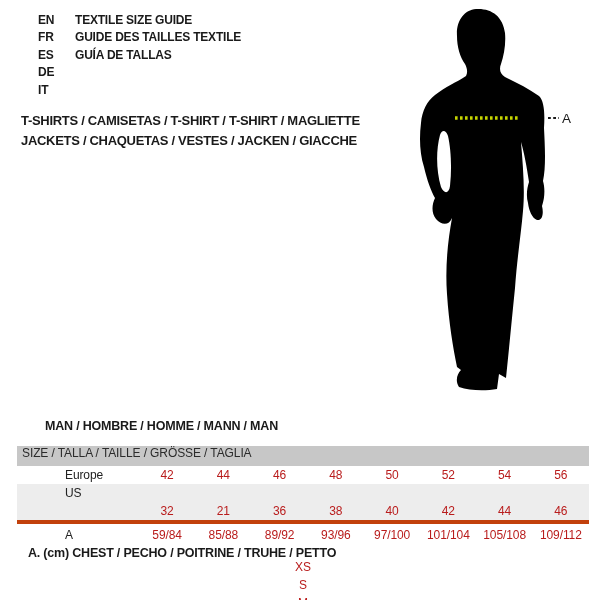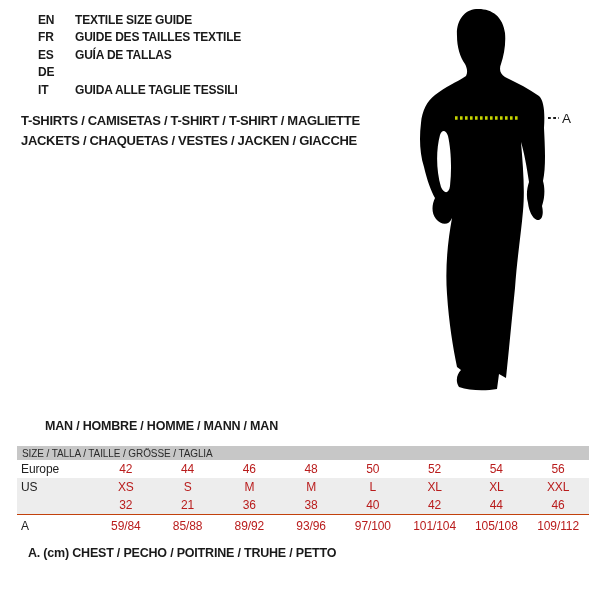--- a/index.html
+++ b/index.html
@@ -20,27 +20,27 @@
   .cats{position:absolute;left:21px;top:111px;font-size:13px;font-weight:700;letter-spacing:-0.3px;line-height:19.5px;white-space:nowrap;}
 
   
   .figure{position:absolute;left:398px;top:5px;width:184px;height:390px;}
 
   
   .section-title{position:absolute;left:21px;top:419px;font-size:12.5px;font-weight:700;letter-spacing:-0.2px;white-space:nowrap;margin-left:24px;}
 
   
   .size-table{position:absolute;left:17px;top:446px;width:572px;font-size:12px;letter-spacing:-0.1px;}
-  .t-header{background:#c7c7c7;height:14px;line-height:15px;padding-left:5px;color:#2b2b2b;font-size:10px;font-weight:400;}
+  .t-header{background:#c7c7c7;height:20px;line-height:15px;padding-left:5px;color:#2b2b2b;font-size:12px;font-weight:400;}
   .t-row{display:flex;height:18px;line-height:18px;}
-  .t-label{flex:0 0 74px;padding-left:4px;text-align:left;color:#222;}
+  .t-label{flex:0 0 74px;padding-left:4px;text-align:left;color:#222;margin-left:44px;}
   .t-cell{flex:1 1 0;text-align:center;color:#b91c1c;}
   .row-europe{background:#ffffff;}
-  .row-us{background:#ededed;}
-  .row-num{background:#ededed;border-bottom:1px solid #c2410c;}
+  .row-us{background:#ededed;flex-direction:column;}
+  .row-num{background:#ededed;border-bottom:4px solid #c2410c;}
   .row-a{background:#ffffff;height:22px;line-height:23px;}
 
   
   .footnote{position:absolute;left:28px;top:546px;font-size:12.5px;font-weight:700;letter-spacing:-0.2px;white-space:nowrap;}
 
   svg text{font-family:"Liberation Sans","DejaVu Sans",sans-serif;}
 </style>
 </head>
 <body>
 
@@ -57,21 +57,20 @@
     </div>
     <div class="lang-row">
       <span class="lang-code">ES</span>
       <span class="lang-label">GUÍA DE TALLAS</span>
     </div>
     <div class="lang-row">
       <span class="lang-code">DE</span>
     </div>
     <div class="lang-row">
       <span class="lang-code">IT</span>
-      <span class="lang-label">GUIDA ALLE TAGLIE TESSILI</span>
     </div>
   </div>
 
   <div class="cats">
     <div>T-SHIRTS / CAMISETAS / T-SHIRT / T-SHIRT / MAGLIETTE</div>
     <div>JACKETS / CHAQUETAS / VESTES / JACKEN / GIACCHE</div>
   </div>
 
   <svg class="figure" viewBox="398 5 184 390" width="184" height="390" xmlns="http://www.w3.org/2000/svg">
     <path fill="#000000" fill-rule="evenodd" d="

